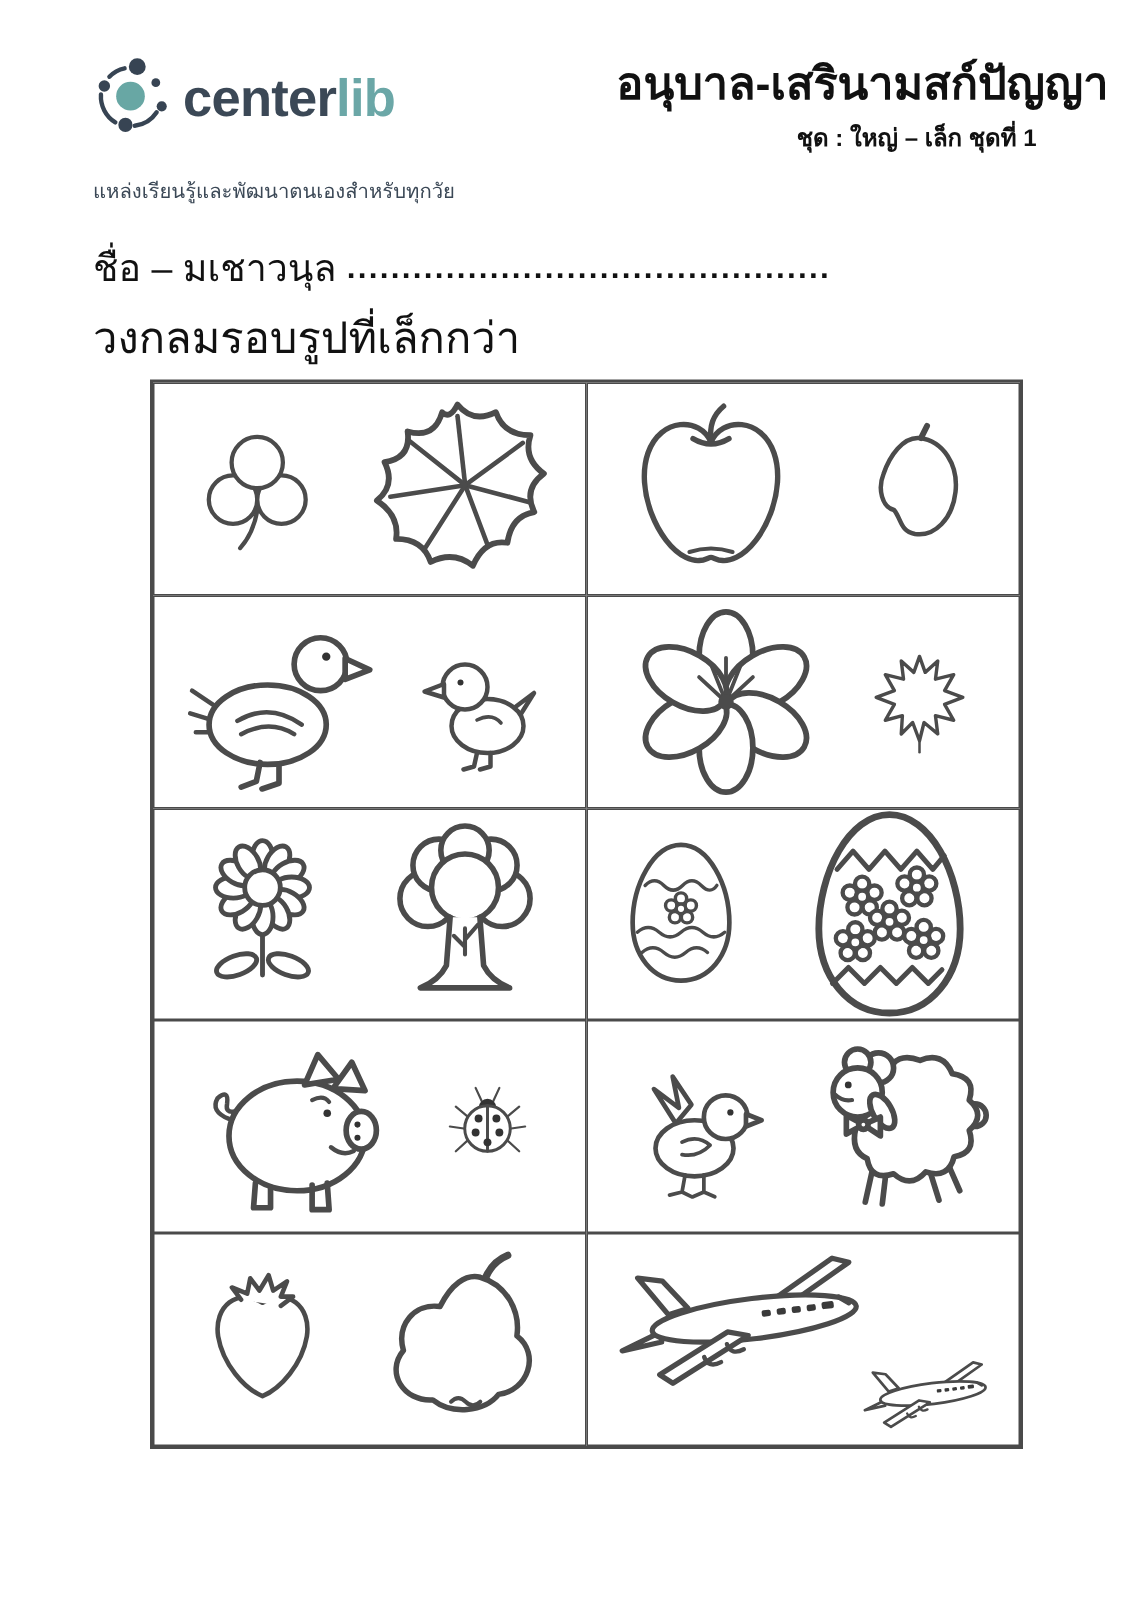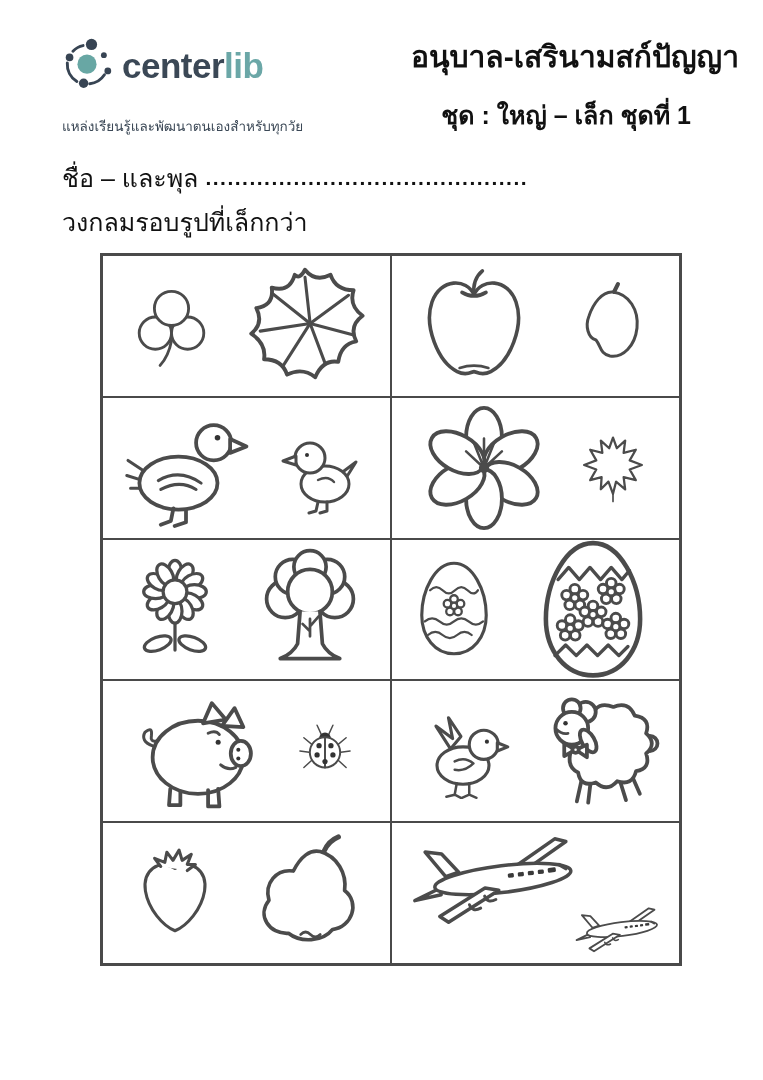--- a/index.html
+++ b/index.html
@@ -13,26 +13,26 @@
   
   .logo{position:absolute;left:60px;top:36px;display:flex;flex-direction:column}
   .logo-row{display:flex;align-items:center;gap:8px}
   .brand{font-size:35px;font-weight:700;letter-spacing:-0.5px;line-height:1}
   .brand .brand-a{color:var(--brand-dark,#3b4856)}
   .brand .brand-b{color:var(--brand-teal,#6ba7a7)}
   .tagline{font-size:13.5px;color:var(--brand-dark,#46525f);margin-top:21px;margin-left:2px}
 
   .titleblock{position:absolute;right:24px;top:40px;text-align:right}
   .title{font-size:30px;font-weight:700;line-height:1.15}
-  .subtitle{font-size:25px;font-weight:700;margin-top:20px;padding-right:48px}
+  .subtitle{font-size:16px;font-weight:700;margin-top:4px;padding-right:48px}
 
   
   .nameline{position:absolute;left:62px;top:158px;font-size:25px;white-space:nowrap}
   .nameline .dots{letter-spacing:1.5px;font-weight:700;font-size:21px;vertical-align:2px}
-  .instruction{position:absolute;left:62px;top:202px;font-size:25px}
+  .instruction{position:absolute;left:62px;top:202px;font-size:29px}
 
   
   .grid{
     position:absolute;left:100px;top:253px;width:582px;height:713px;
     display:grid;grid-template-columns:1fr 1fr;grid-template-rows:repeat(5,1fr);
     border:2px solid var(--grid-line,#4a4a4a);box-sizing:border-box;background:#fff;
   }
   .cell{
     border:1px solid var(--grid-line,#4a4a4a);
     display:flex;align-items:center;justify-content:space-evenly;
@@ -71,21 +71,21 @@
     </div>
     <div class="tagline">แหล่งเรียนรู้และพัฒนาตนเองสำหรับทุกวัย</div>
   </div>
 
   <div class="titleblock">
     <div class="title">อนุบาล-เสรินามสก์ปัญญา</div>
     <div class="subtitle">ชุด : ใหญ่ – เล็ก ชุดที่ 1</div>
   </div>
 
   <div class="nameline">
-    <span>ชื่อ – และพุล</span>
+    <span>ชื่อ – มเชาวนุล</span>
     <span class="dots">............................................</span>
   </div>
 
   <div class="instruction">วงกลมรอบรูปที่เล็กกว่า</div>
 
   <div class="grid" id="grid">
       <div class="cell">
         <span class="item small">
           <svg viewBox="0 0 100 100" width="95" height="95" aria-hidden="true">
             <g fill="#fff" stroke="#4b4b4b" stroke-width="3" stroke-linecap="round" stroke-linejoin="round">

